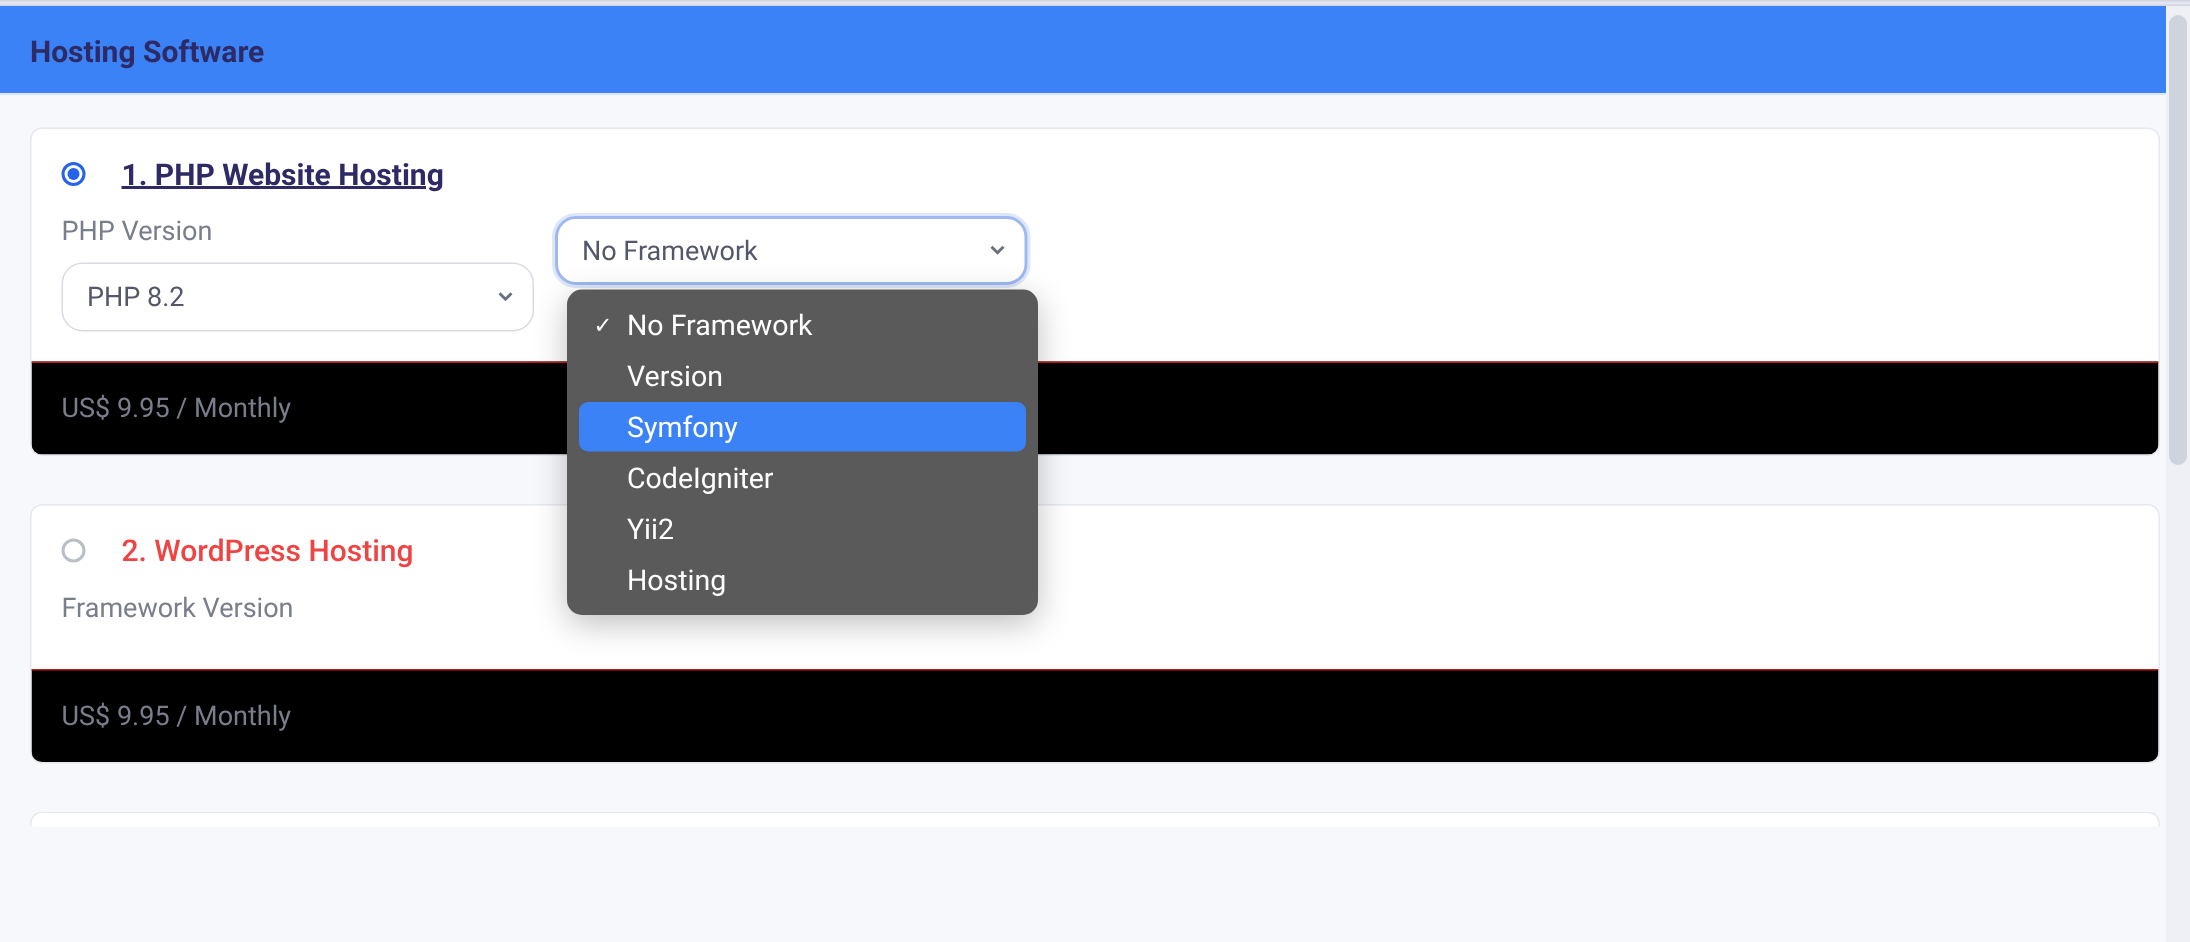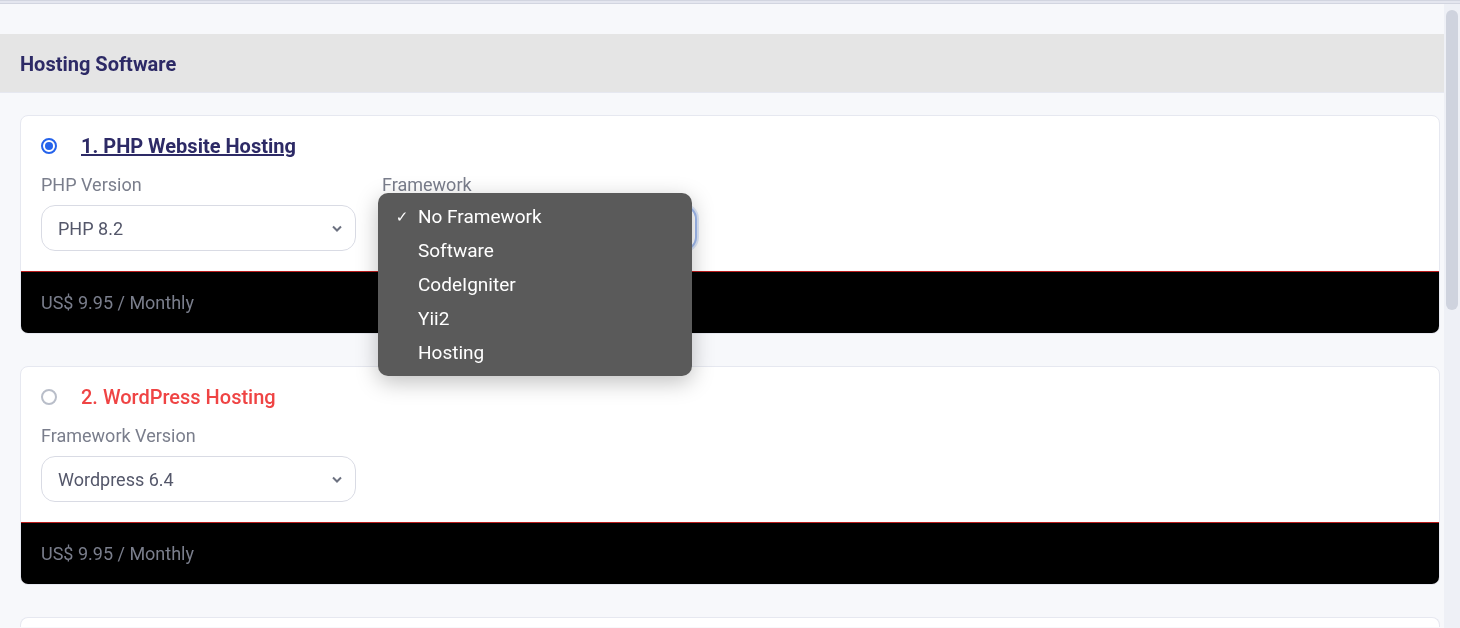--- a/index.html
+++ b/index.html
@@ -16,22 +16,21 @@
   .top-bar {
     height: 4px;
     background: #e4e6ef;
     border-top: 1px solid #d2d5e0;
     border-bottom: 1px solid #d2d5e0;
   }
 
   .section-header {
     padding: 18px 20px 16px 20px;
     border-bottom: 1px solid #e6e8f0;
-    background: #e5e5e5;
-    margin-top: 30px;
+    background: #3b82f6;
   }
   .section-header h2 {
     font-size: 20px;
     font-weight: 700;
     color: #2d2a66;
   }
 
   .content {
     padding: 22px 20px 0 20px;
     background: #f7f8fb;
@@ -85,21 +84,21 @@
   .option-title.selected {
     text-decoration: underline;
   }
   .option-title.unselected {
     color: #ef4444;
     font-weight: 500;
   }
 
   .fields {
     display: flex;
-    gap: 26px;
+    gap: 14px;
   }
 
   .field {
     display: flex;
     flex-direction: column;
     width: 315px;
   }
 
   .field-label {
     font-size: 18px;
@@ -217,21 +216,20 @@
           <div class="select">
             <span>PHP 8.2</span>
             <span class="chev">
               <svg class="chev-svg" viewBox="0 0 12 12">
                   <polyline points="2,4 6,8 10,4"></polyline>
                 </svg>
             </span>
           </div>
         </div>
         <div class="field">
-          <span class="field-label">Framework</span>
           <div class="select focused">
             <span>No Framework</span>
             <span class="chev">
               <svg class="chev-svg" viewBox="0 0 12 12">
                   <polyline points="2,4 6,8 10,4"></polyline>
                 </svg>
             </span>
           </div>
         </div>
       </div>
@@ -243,48 +241,44 @@
 
   <div class="option-card">
     <div class="card-body">
       <div class="radio-row">
         <span class="radio"></span>
         <span class="option-title unselected">2. WordPress Hosting</span>
       </div>
       <div class="fields">
         <div class="field">
           <span class="field-label">Framework Version</span>
-          <div class="select">
-            <span>Wordpress 6.4</span>
-            <span class="chev">
-              <svg class="chev-svg" viewBox="0 0 12 12">
-                  <polyline points="2,4 6,8 10,4"></polyline>
-                </svg>
-            </span>
-          </div>
         </div>
       </div>
     </div>
     <div class="price-bar">
       <span>US$ 9.95 / Monthly</span>
     </div>
   </div>
 
   <div class="option-card" style="height:10px; margin-bottom:0; border-bottom:none; border-bottom-left-radius:0; border-bottom-right-radius:0;"></div>
 
 </div>
 
 <div class="dropdown">
   <div class="dropdown-item">
     <span class="check">✓</span>
     <span>No Framework</span>
   </div>
   <div class="dropdown-item">
     <span class="check"></span>
-    <span>Software</span>
+    <span>Version</span>
+  </div>
+  <div class="dropdown-item highlight">
+    <span class="check"></span>
+    <span>Symfony</span>
   </div>
   <div class="dropdown-item">
     <span class="check"></span>
     <span>CodeIgniter</span>
   </div>
   <div class="dropdown-item">
     <span class="check"></span>
     <span>Yii2</span>
   </div>
   <div class="dropdown-item">

